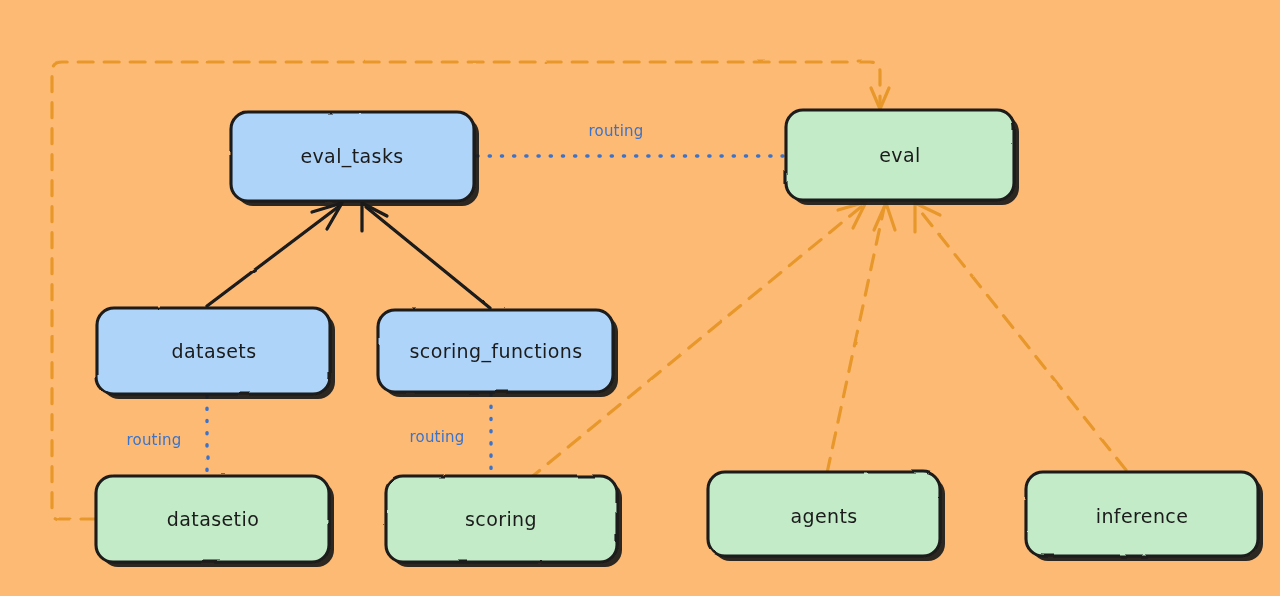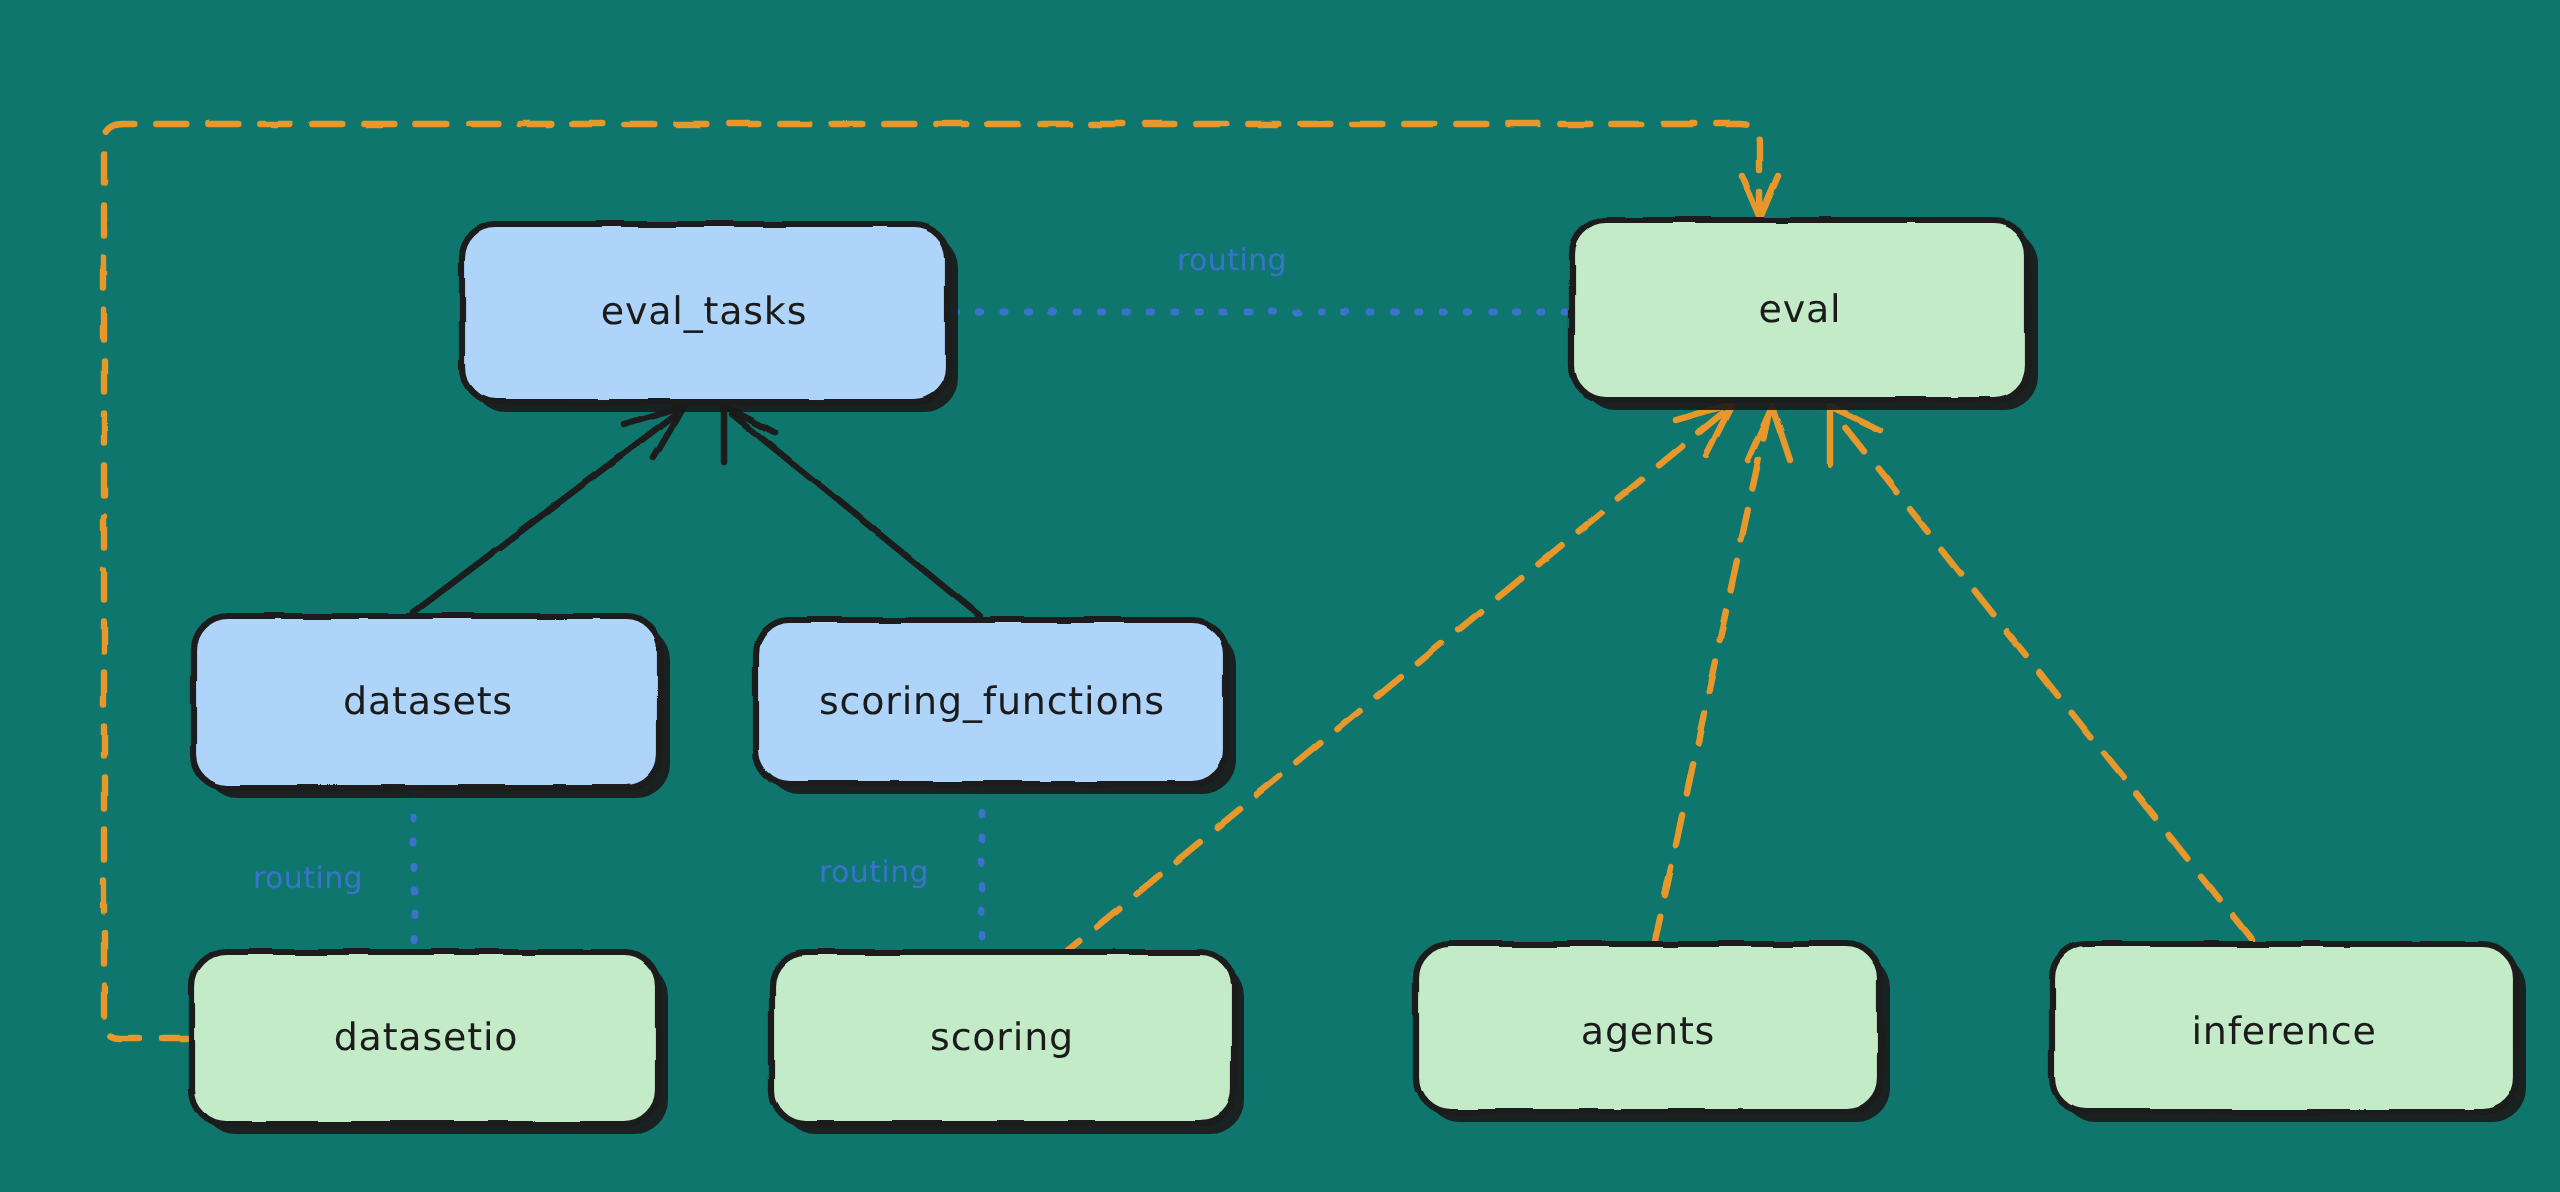--- a/index.html
+++ b/index.html
@@ -10,21 +10,21 @@
   body {
     width: 1280px;
     height: 596px;
     font-family: "DejaVu Sans", sans-serif;
     overflow: hidden;
   }
   #diagram-root {
     position: relative;
     width: 1280px;
     height: 596px;
-    background: #0f766e;
+    background: #fdba74;
   }
   svg.canvas {
     position: absolute;
     top: 0;
     left: 0;
     width: 1280px;
     height: 596px;
   }
   .node-label {
     font-family: "DejaVu Sans", sans-serif;

